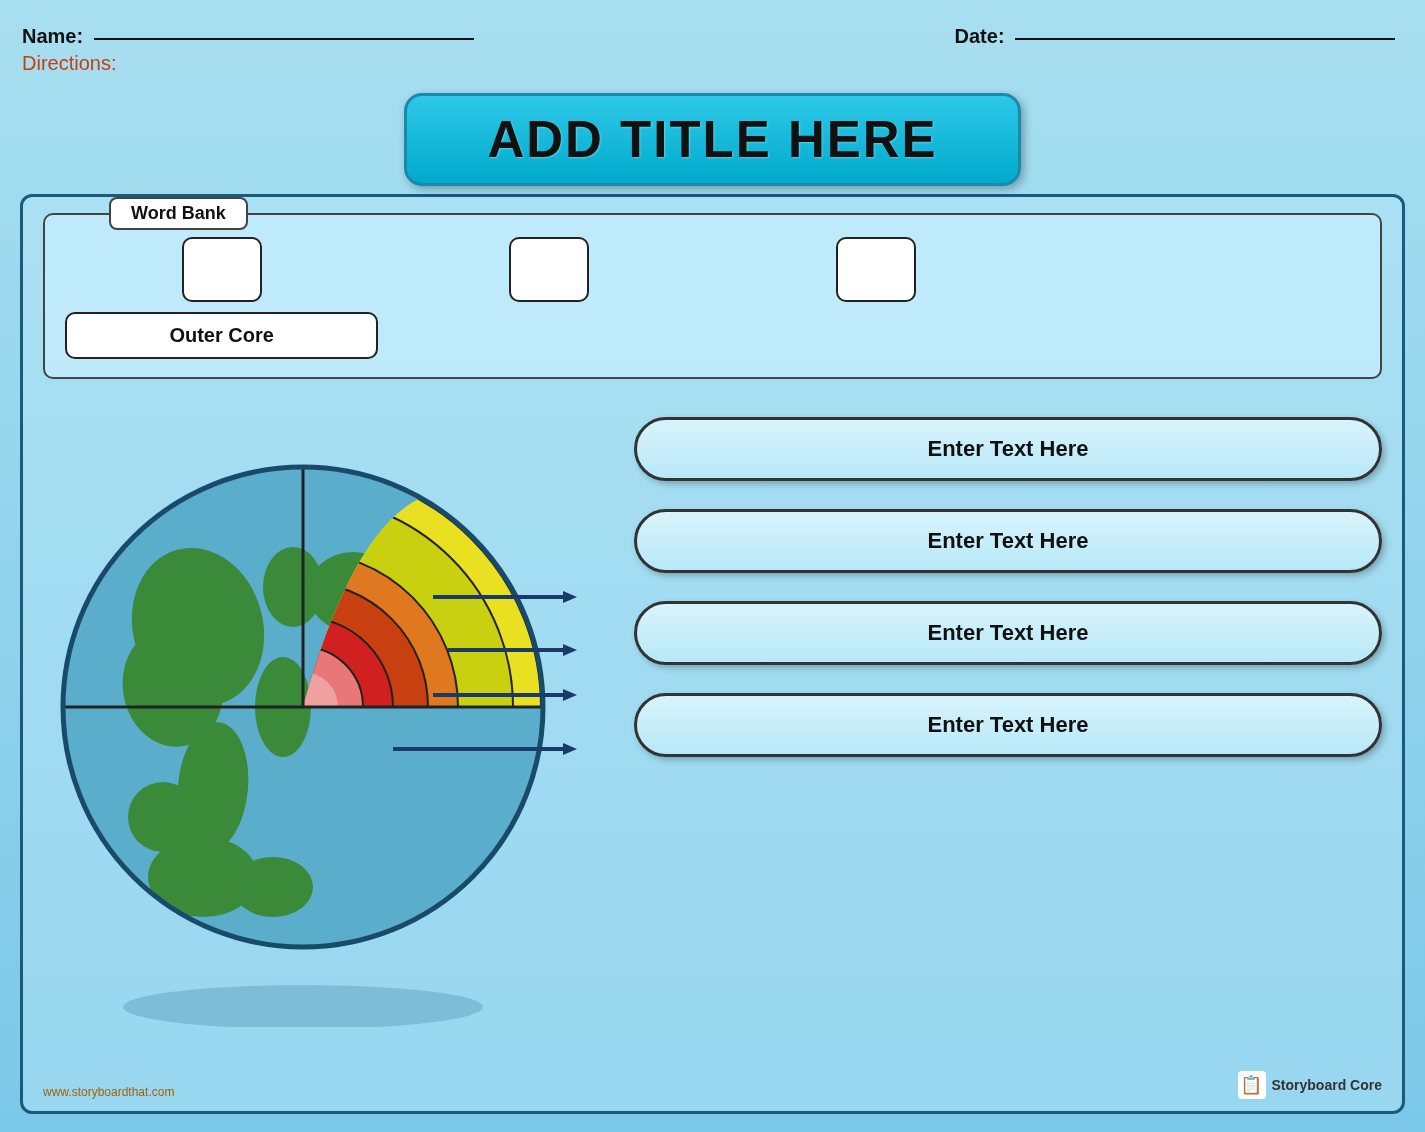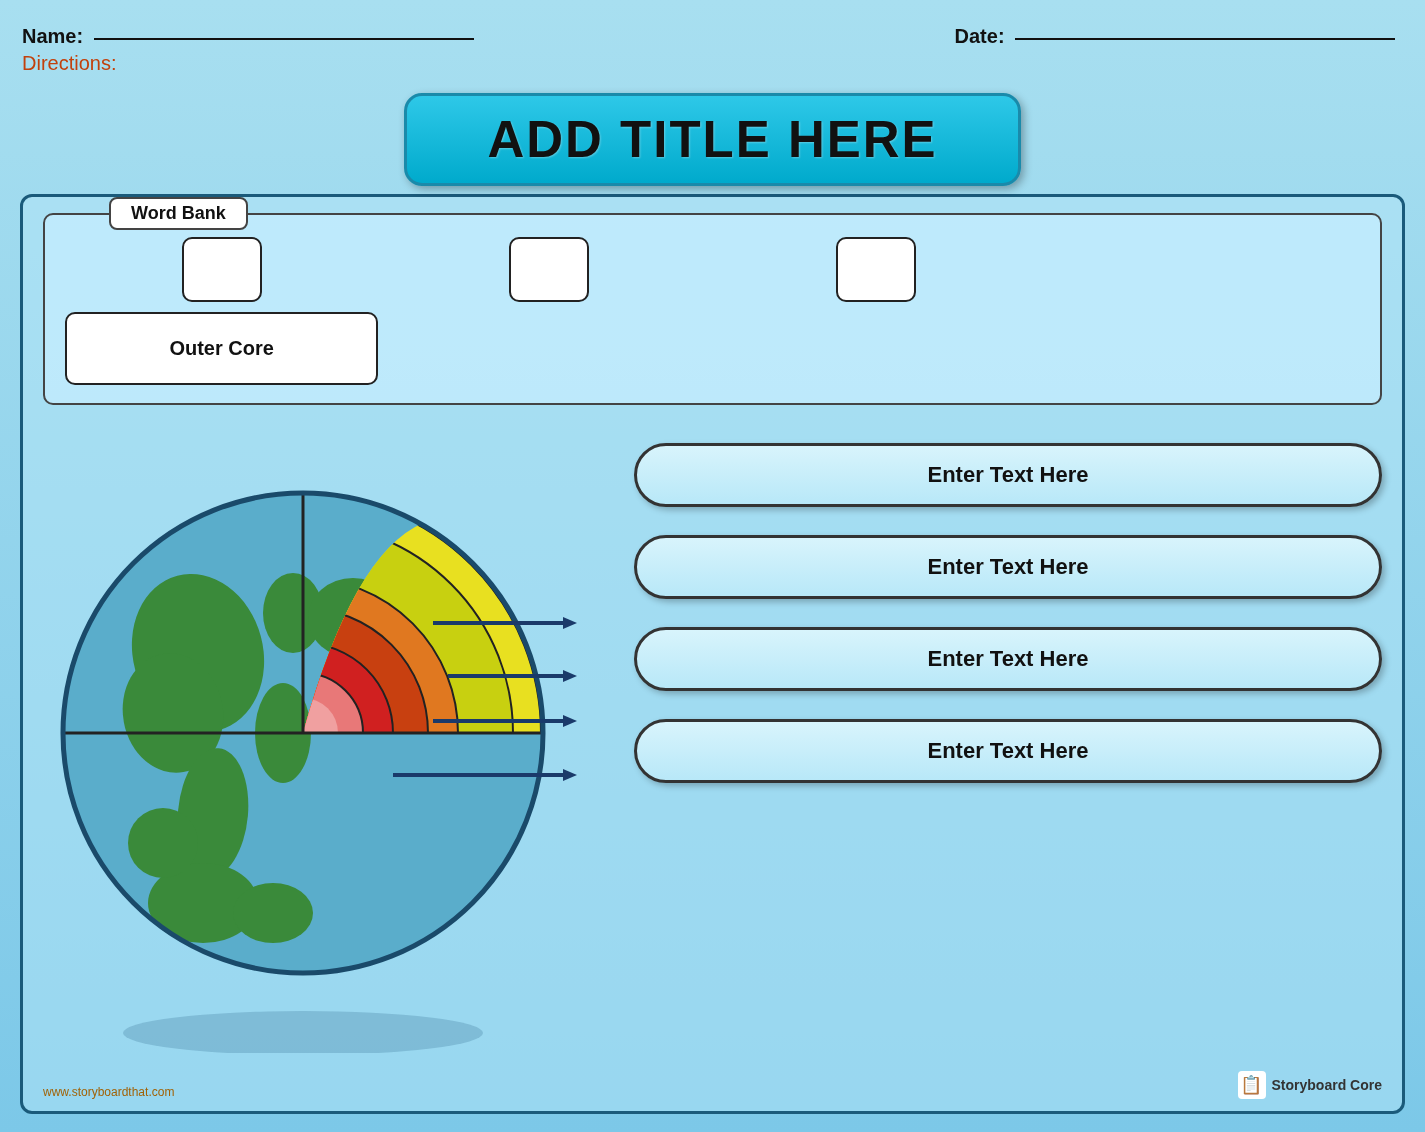--- a/index.html
+++ b/index.html
@@ -125,21 +125,21 @@
       height: 65px;
       background: white;
       border: 2.5px solid #222;
       border-radius: 10px;
     }
 
     .word-bank-label-box {
       background: white;
       border: 2.5px solid #222;
       border-radius: 10px;
-      padding: 23px 20px;
+      padding: 10px 20px;
       width: 100%;
       text-align: center;
       font-size: 20px;
       font-weight: bold;
       color: #111;
     }
 
     
     .diagram-area {
       display: flex;

